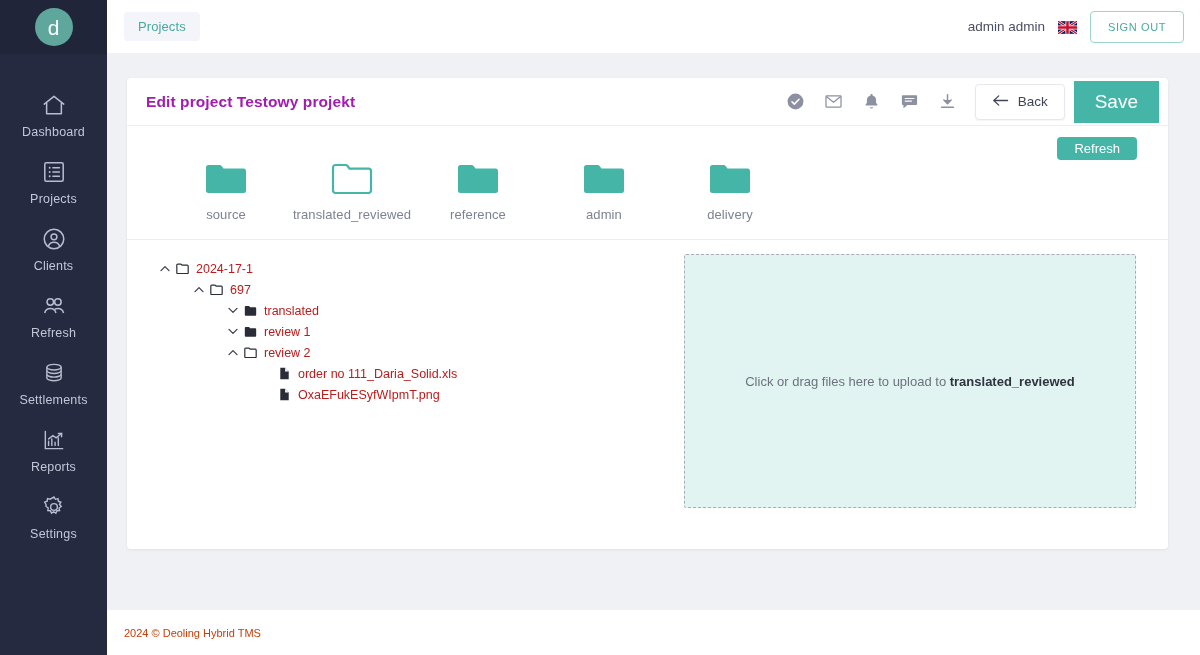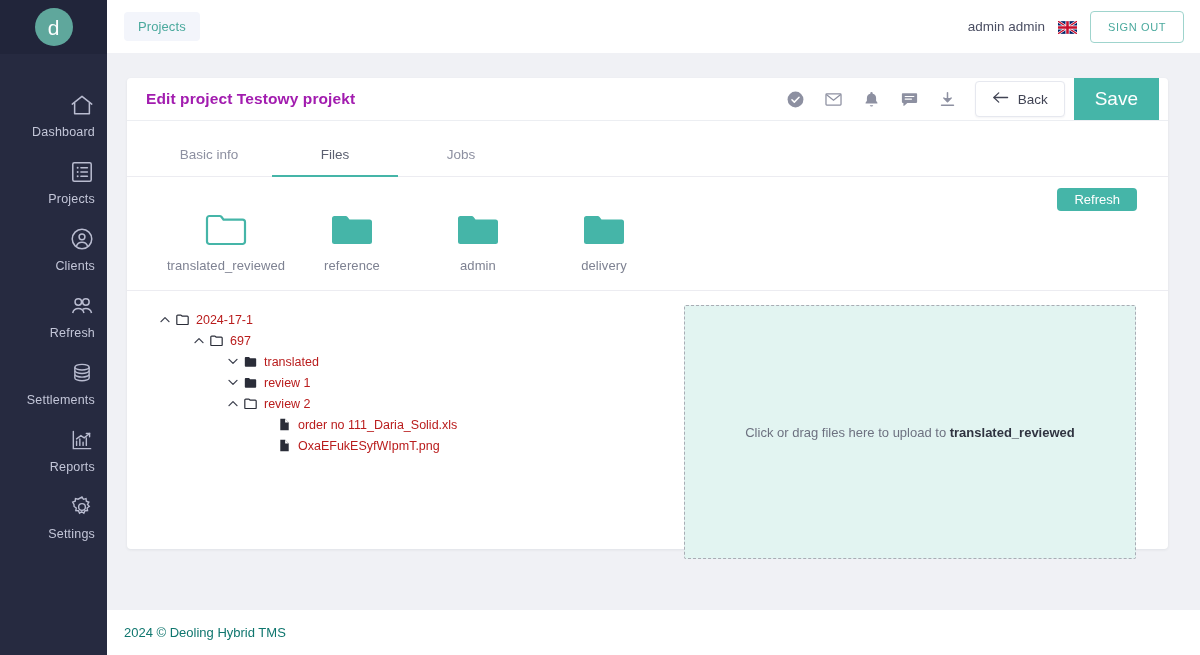--- a/index.html
+++ b/index.html
@@ -27,22 +27,22 @@
   .logo-circle {
     width: 38px; height: 38px; border-radius: 50%;
     background: #5fa79c;
     display: flex; align-items: center; justify-content: center;
     color: #ffffff; font-size: 21px; line-height: 1; font-weight: 400;
     letter-spacing: 0;
   }
   .nav { margin-top: 28px; width: 100%; }
   .nav-item {
     width: 100%;
-    display: flex; flex-direction: column; align-items: flex-end;
-    padding: 10px 12px 10px 0;
+    display: flex; flex-direction: column; align-items: center;
+    padding: 10px 0 10px 0;
     cursor: pointer;
     text-decoration: none;
   }
   .nav-icon { width: 26px; height: 26px; color: #b9bcd0; display:block; }
   .nav-icon svg { display: block; width: 26px; height: 26px; }
   .nav-label {
     margin-top: 7px;
     font-size: 12.5px; color: #c3c6d8; letter-spacing: .2px;
   }
 
@@ -182,21 +182,21 @@
     cursor: pointer;
   }
   .dz-text { font-size: 13px; color: #6d7180; }
   .dz-text b { color: #2f3340; font-weight: 700; }
 
   
   .footer {
     height: 45px; background: #ffffff; flex: 0 0 45px;
     display: flex; align-items: center; padding-left: 17px;
   }
-  .footer-text { font-size: 13px; color: #0f766e; }
+  .footer-text { font-size: 11px; color: #c2410c; }
 </style>
 </head>
 <body>
 
 <div class="app">
 
   <nav class="sidebar">
     <div class="sidebar-logo-wrap">
       <div class="logo-circle">d</div>
     </div>
@@ -350,34 +350,37 @@
                     <path d="M22 9H3"></path>
                     <path d="M9.5 2.5 2.6 9l6.9 6.5"></path>
                   </svg>
               </span>
               <span>Back</span>
             </button>
             <button class="btn-save">Save</button>
           </div>
         </div>
 
-        <div class="tabs">
-          <div class="tab">Basic info</div>
-          <div class="tab active">Files</div>
-          <div class="tab">Jobs</div>
-        </div>
 
         <div class="refresh-row">
           <button class="btn-refresh">Refresh</button>
         </div>
 
         <div class="folders">
           <div class="folder">
             <span class="folder-ico">
               <svg viewBox="0 0 42 33" width="42" height="33">
+                  <path d="M1 5.5A2.5 2.5 0 0 1 3.5 3h11.1c.8 0 1.5.4 2 1l1.9 2.6h20A2.5 2.5 0 0 1 41 9.1v19.4A2.5 2.5 0 0 1 38.5 31h-35A2.5 2.5 0 0 1 1 28.5z" fill="#45b5a8"></path>
+                </svg>
+            </span>
+            <span class="folder-label">source</span>
+          </div>
+          <div class="folder">
+            <span class="folder-ico">
+              <svg viewBox="0 0 42 33" width="42" height="33">
                   <path d="M2 5.5A2.5 2.5 0 0 1 4.5 3h10.1c.8 0 1.5.4 2 1l1.9 2.6h19A2.5 2.5 0 0 1 40 9.1v19.4A2.5 2.5 0 0 1 37.5 31h-33A2.5 2.5 0 0 1 2 28.5z" fill="none" stroke="#45b5a8" stroke-width="2.2"></path>
                 </svg>
             </span>
             <span class="folder-label">translated_reviewed</span>
           </div>
           <div class="folder">
             <span class="folder-ico">
               <svg viewBox="0 0 42 33" width="42" height="33">
                   <path d="M1 5.5A2.5 2.5 0 0 1 3.5 3h11.1c.8 0 1.5.4 2 1l1.9 2.6h20A2.5 2.5 0 0 1 41 9.1v19.4A2.5 2.5 0 0 1 38.5 31h-35A2.5 2.5 0 0 1 1 28.5z" fill="#45b5a8"></path>
                 </svg>

